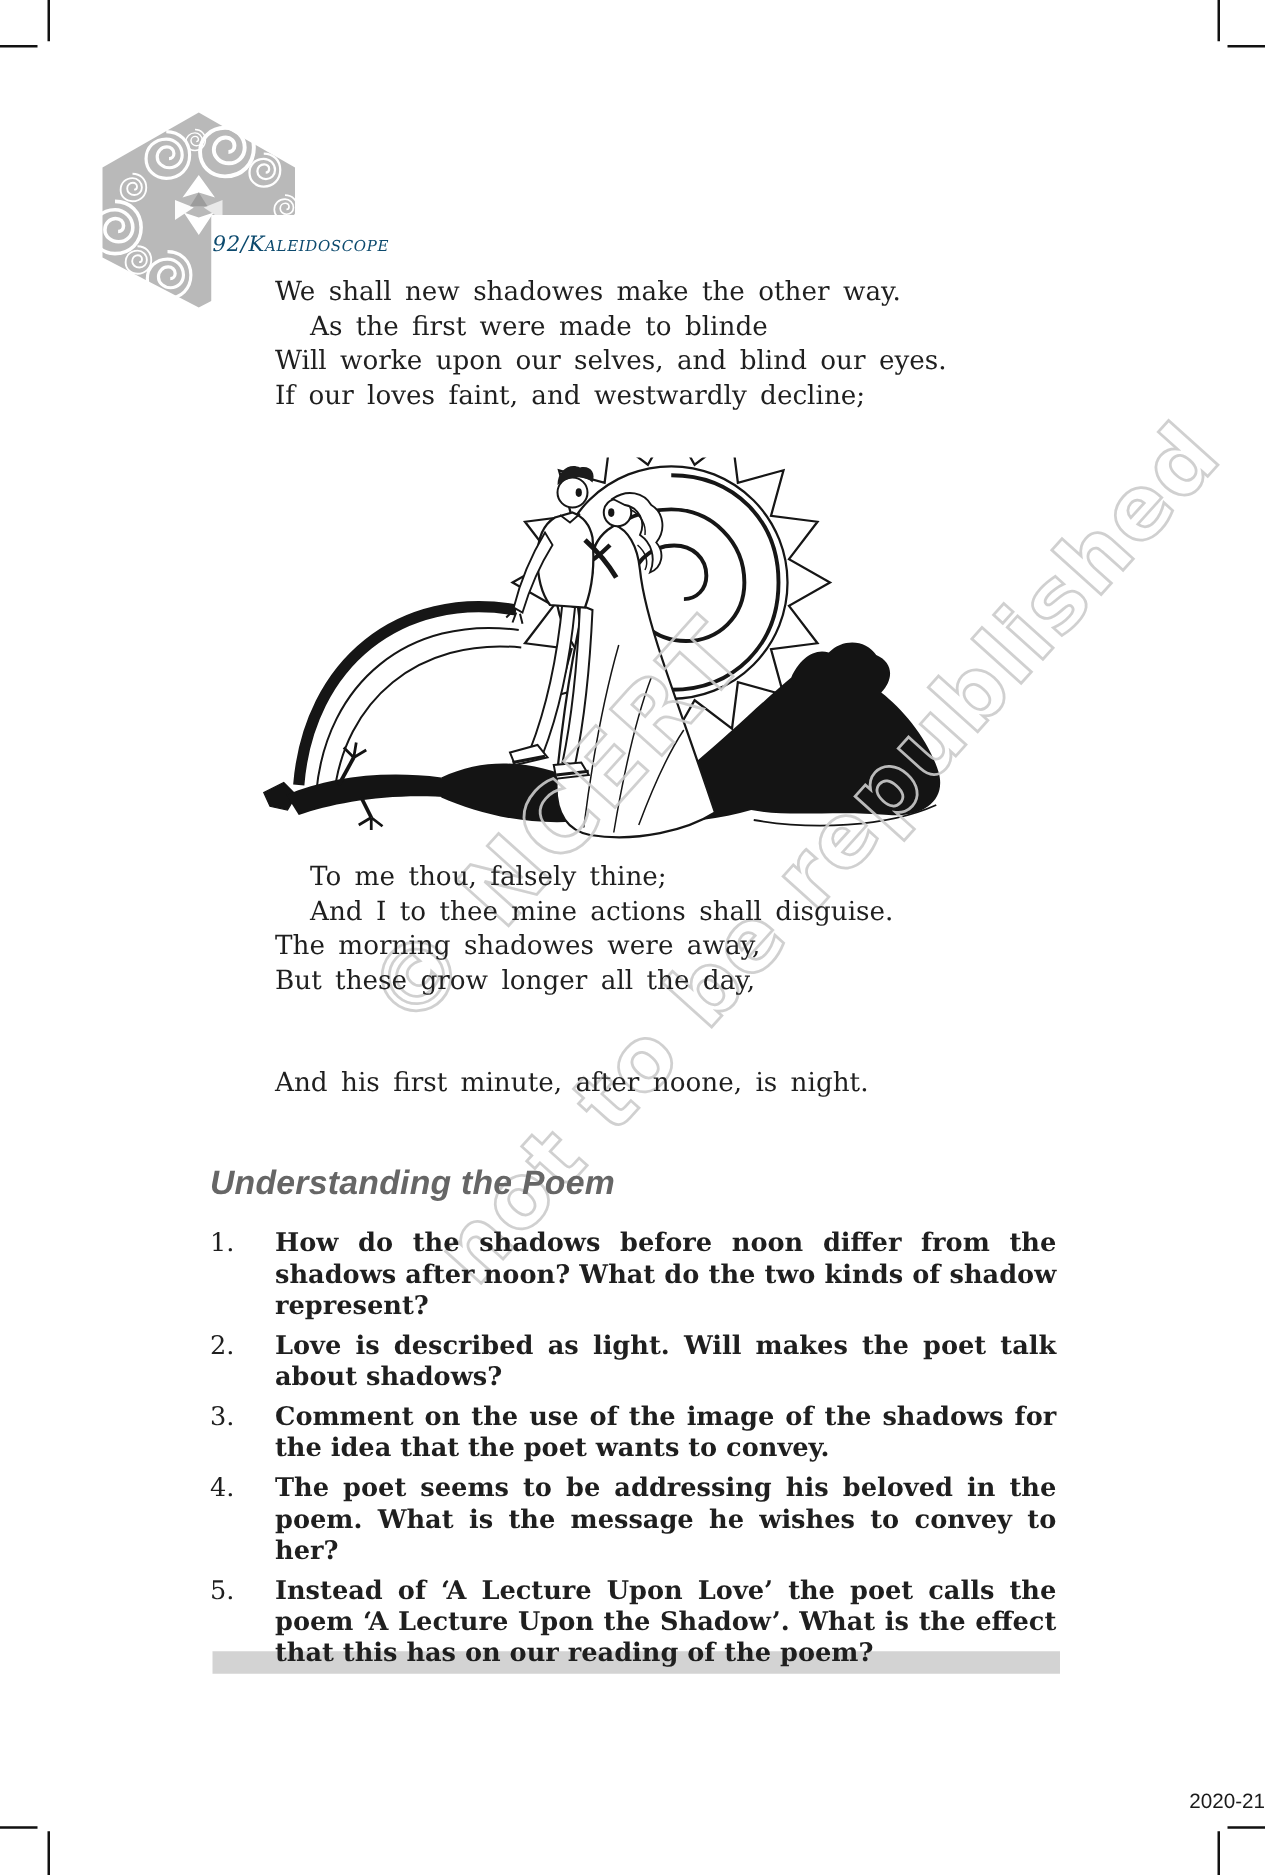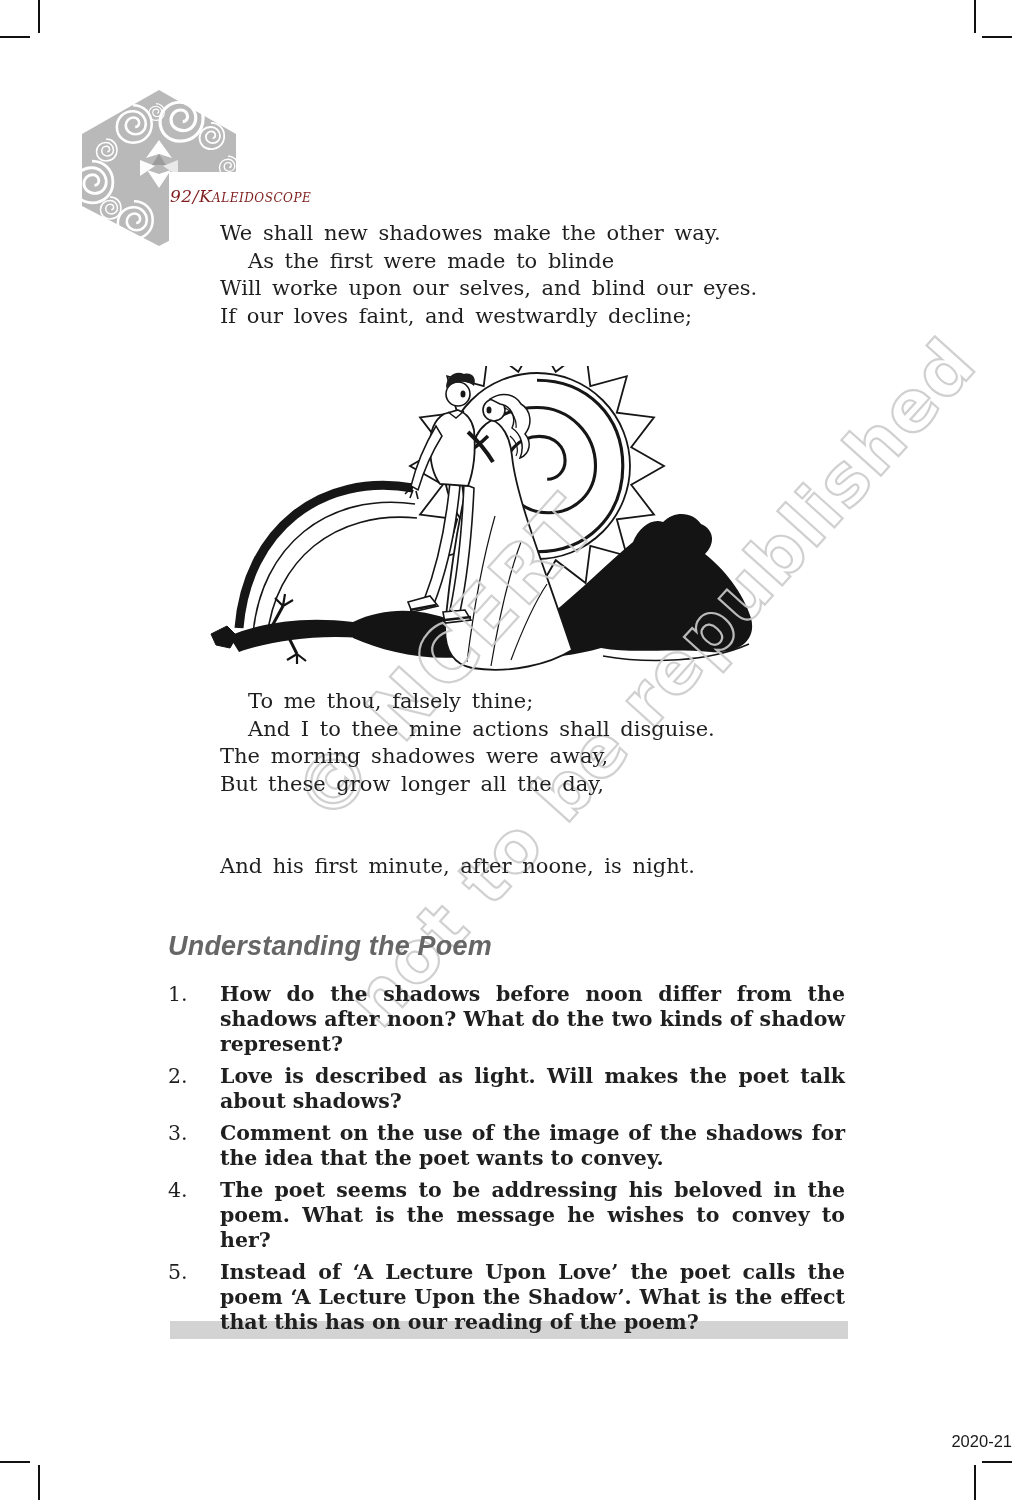--- a/index.html
+++ b/index.html
@@ -9,21 +9,21 @@
     background:#ffffff;
     overflow:hidden;
     font-family:"DejaVu Serif","Liberation Serif",serif;
     color:#1f1f1f;
   }
   .cropmark{position:absolute;background:#111;}
   
   #logo{position:absolute;left:76px;top:88px;}
   .header-line{
     position:absolute;left:170px;top:186px;
-    font-style:italic;font-size:17px;color:#7f1d1d;
+    font-style:italic;font-size:17px;color:#0c4a6e;
     white-space:nowrap;letter-spacing:.5px;
   }
   .header-line .smallcaps{font-variant:small-caps;}
   
   .stanza{position:absolute;left:220px;font-size:21px;line-height:27.5px;word-spacing:4px;white-space:nowrap;z-index:4;}
   #stanza-top{top:220px;}
   #stanza-mid{top:688px;}
   #stanza-end{top:853px;}
   .poem-line.ind{padding-left:28px;}
   

